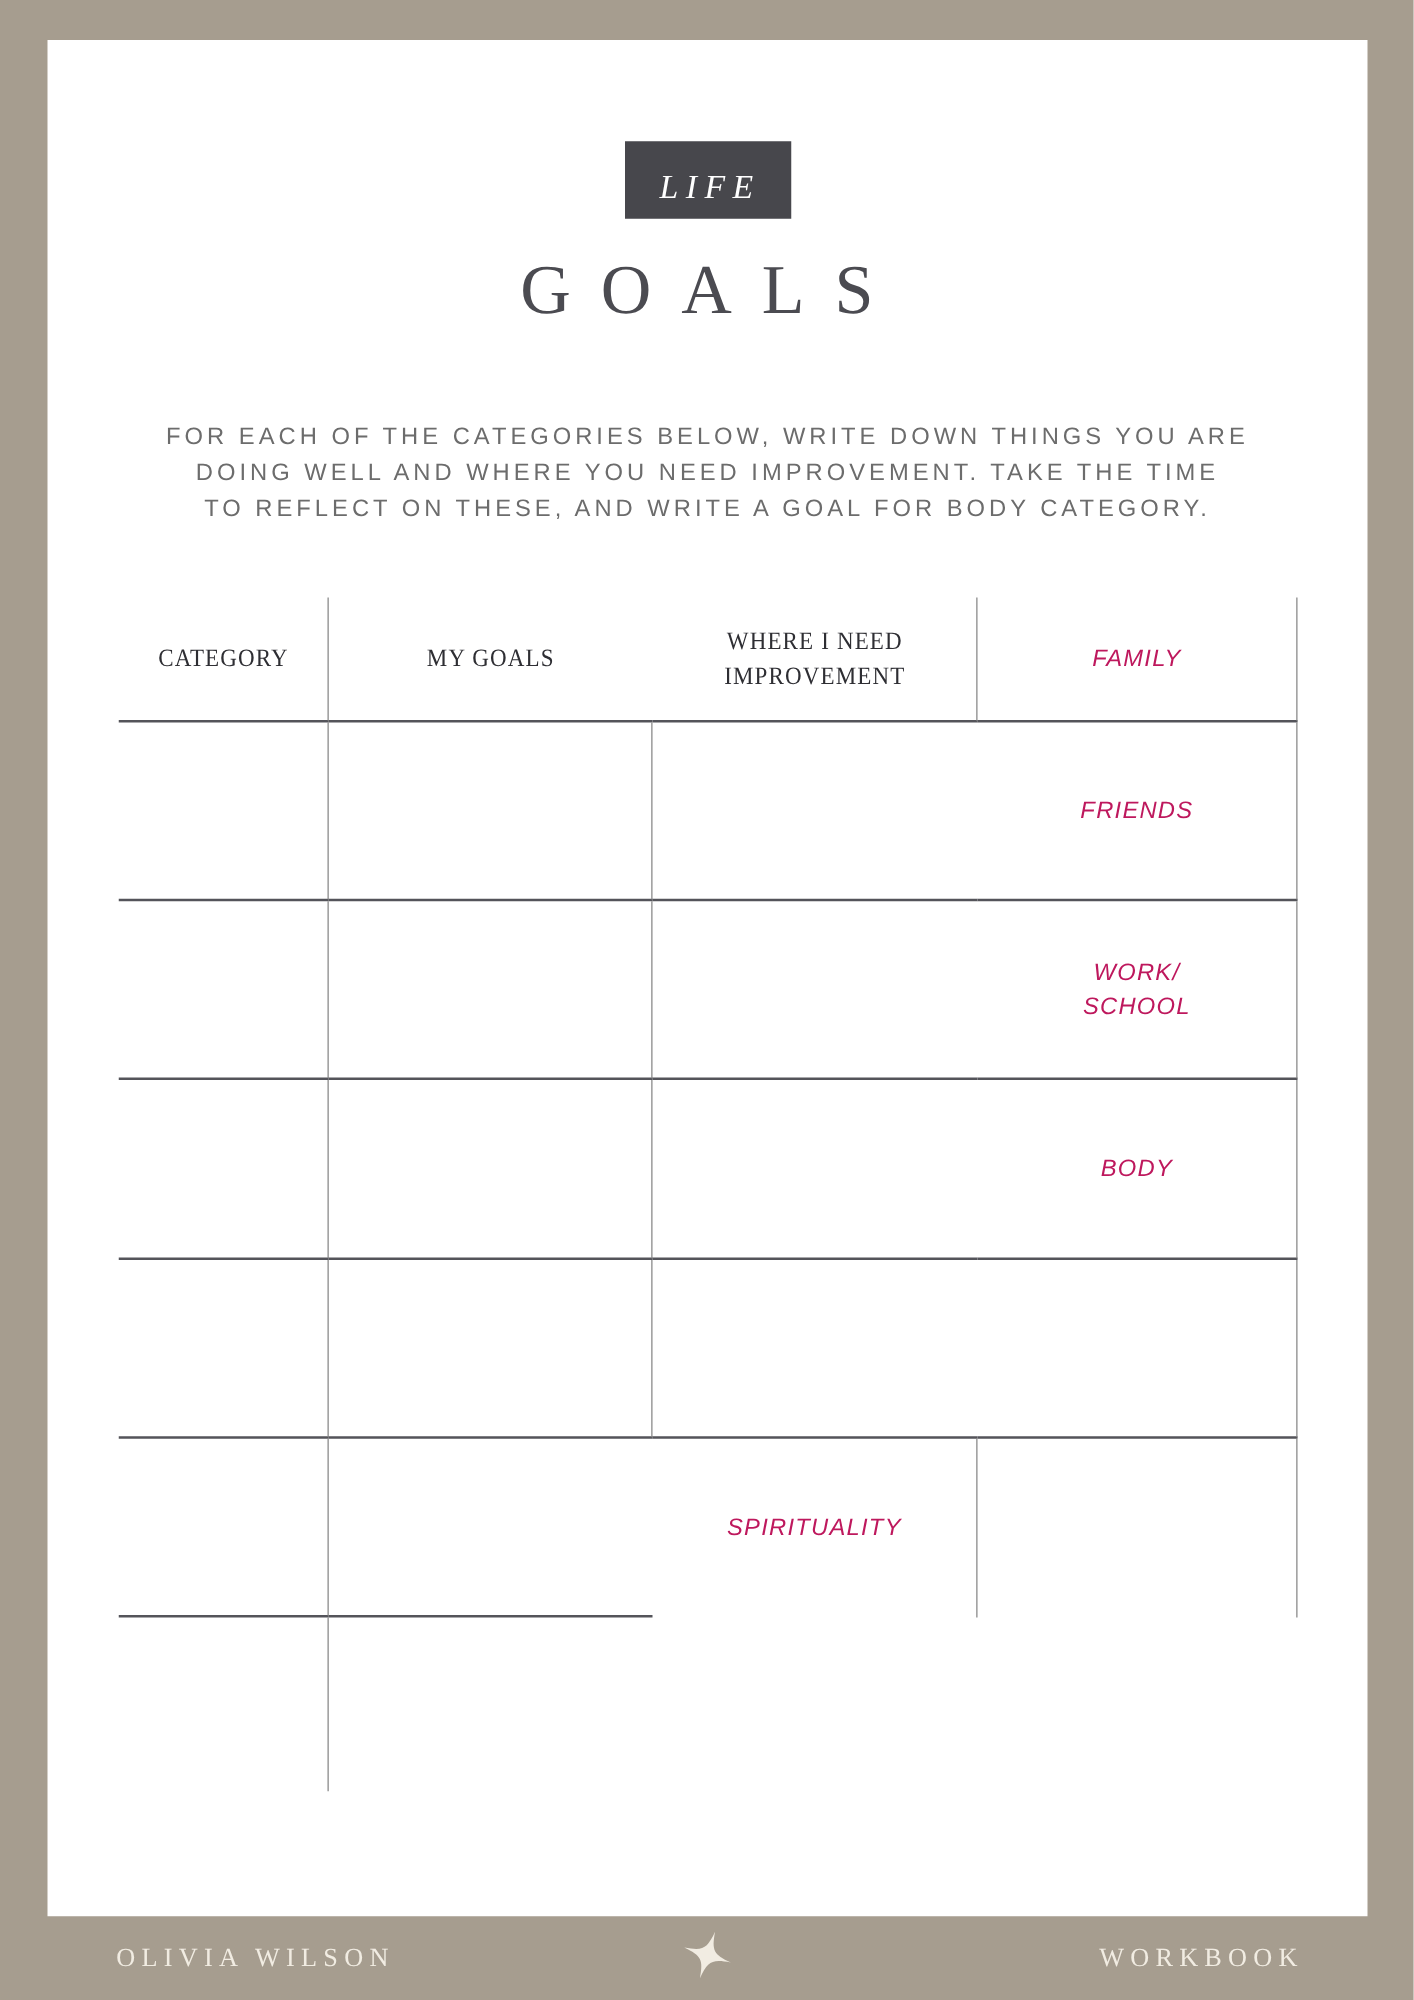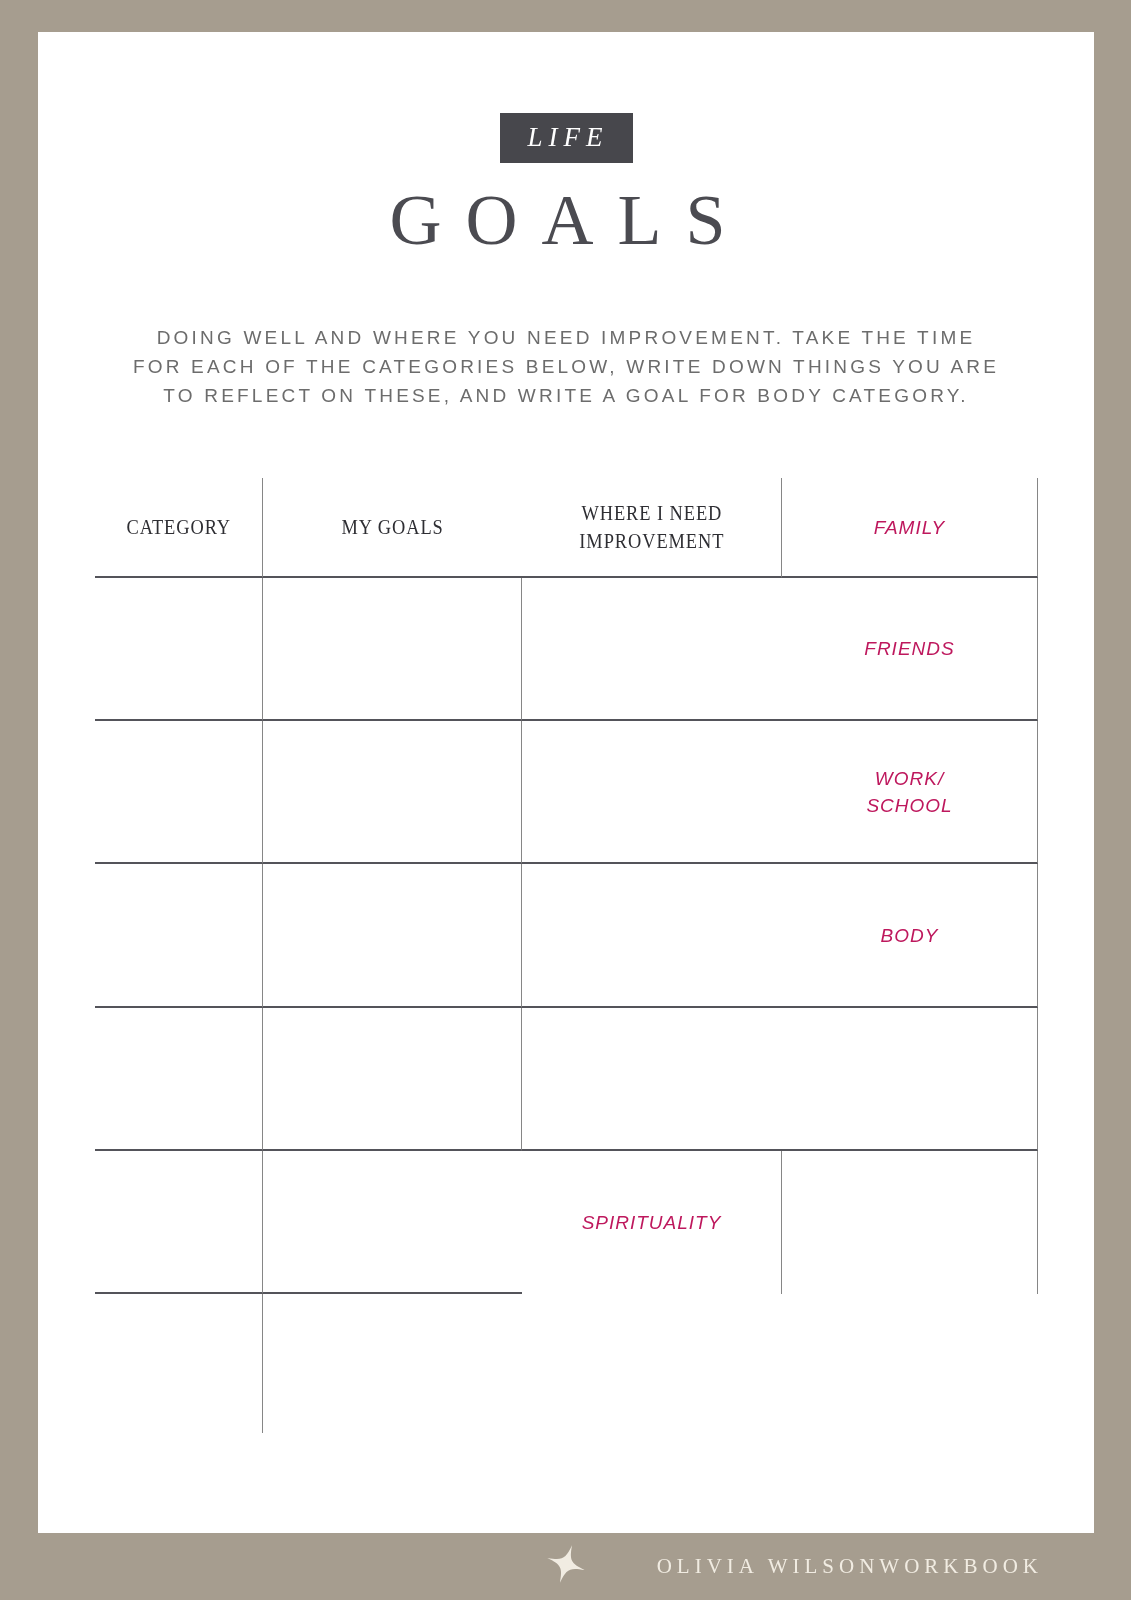--- a/index.html
+++ b/index.html
@@ -20,28 +20,28 @@
   .badge{
     display:block;
     margin:81px auto 0 auto;
     width:max-content;
     background:#47474c;
     color:#ffffff;
     font-family:"Liberation Serif",serif;
     font-style:italic;
     font-size:27px;
     letter-spacing:6px;
-    padding:9px 24px 10px 28px;
+    padding:21px 24px 10px 28px;
   }
   .title{
     margin:10px auto 0 auto;
     text-align:center;
     font-family:"Liberation Serif",serif;
     font-weight:400;
-    font-size:72px;
+    font-size:56px;
     line-height:95px;
     letter-spacing:24px;
     padding-left:7px; 
     color:#4b4b51;
   }
   .instructions{
     margin:55px auto 0 auto;
     text-align:center;
     color:#6c6c6c;
     font-size:19px;
@@ -86,21 +86,21 @@
     color:#be185d;
     white-space:pre-line;
   }
   
   .footer{
     position:absolute;
     left:0;right:0;bottom:0;
     height:67px;
     display:flex;
     align-items:center;
-    justify-content:flex-end;
+    justify-content:space-between;
     padding:0 88px 0 93px;
     box-sizing:border-box;
     font-family:"Liberation Serif",serif;
     font-size:21px;
     letter-spacing:5px;
     color:#f1ece2;
   }
   .footer-star{
     position:absolute;
     left:50%;top:11px;
@@ -115,22 +115,22 @@
 
   <div class="paper">
 
     <div class="badge">
       <span>LIFE</span>
     </div>
 
     <div class="title">GOALS</div>
 
     <div class="instructions">
+      <p>FOR EACH OF THE CATEGORIES BELOW, WRITE DOWN THINGS YOU ARE</p>
       <p>DOING WELL AND WHERE YOU NEED IMPROVEMENT. TAKE THE TIME</p>
-      <p>FOR EACH OF THE CATEGORIES BELOW, WRITE DOWN THINGS YOU ARE</p>
       <p>TO REFLECT ON THESE, AND WRITE A GOAL FOR BODY CATEGORY.</p>
     </div>
 
     <div class="goals-table">
 
       <div class="cell th br bb">
           <span>CATEGORY</span>
         </div>
       <div class="cell th bb">
           <span>MY GOALS</span>

